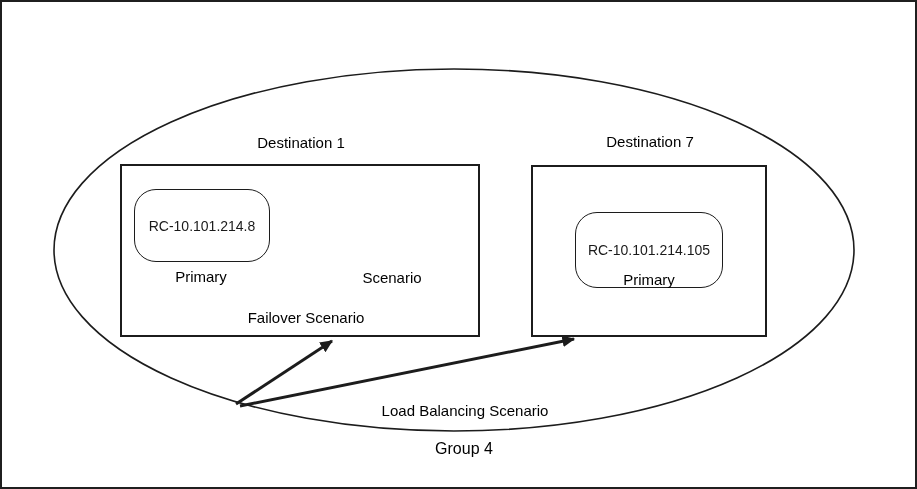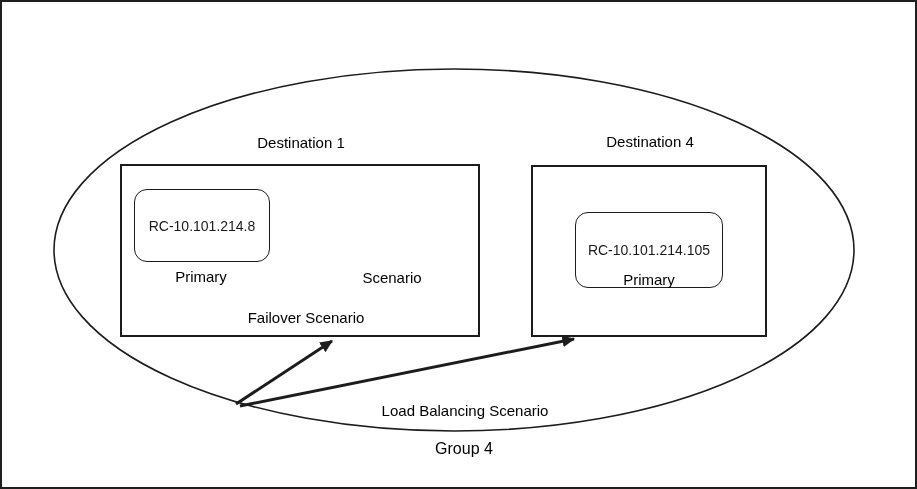--- a/index.html
+++ b/index.html
@@ -29,21 +29,21 @@
     box-sizing: border-box;
     border: 2px solid #1c1c1c;
     background: #ffffff;
   }
   .dest-1 { left: 118px; top: 162px; width: 360px; height: 173px; }
   .dest-2 { left: 529px; top: 163px; width: 236px; height: 172px; }
   .node {
     position: absolute;
     box-sizing: border-box;
     border: 1.5px solid #1c1c1c;
-    border-radius: 13px;
+    border-radius: 22px;
     background: #ffffff;
     display: flex;
     align-items: center;
     justify-content: center;
     font-size: 14px;
     color: #1a1a1a;
     white-space: nowrap;
   }
   .node-1 { left: 132px; top: 187px; width: 136px; height: 73px; }
   .node-2 { left: 317px; top: 187px; width: 151px; height: 73px; }
@@ -83,21 +83,21 @@
     <ellipse cx="452" cy="248" rx="400" ry="181" fill="none" stroke="#1c1c1c" stroke-width="1.6"></ellipse>
 
     <line x1="268" y1="223" x2="314" y2="223" stroke="#1c1c1c" stroke-width="1.6" marker-end="url(#arrow-small)"></line>
 
     <line x1="234" y1="402" x2="330" y2="339" stroke="#1c1c1c" stroke-width="3" marker-end="url(#arrow-big)"></line>
 
     <line x1="238" y1="404" x2="572" y2="337" stroke="#1c1c1c" stroke-width="3" marker-end="url(#arrow-big)"></line>
   </svg>
 
   <div class="lbl lbl-dest1">Destination 1</div>
-  <div class="lbl lbl-dest2">Destination 4</div>
+  <div class="lbl lbl-dest2">Destination 7</div>
 
   <div class="dest-box dest-1"></div>
   <div class="dest-box dest-2"></div>
 
   <div class="node node-1">
     <span>RC-10.101.214.8</span>
   </div>
   <div class="node node-3">
     <span>RC-10.101.214.105</span>
   </div>

